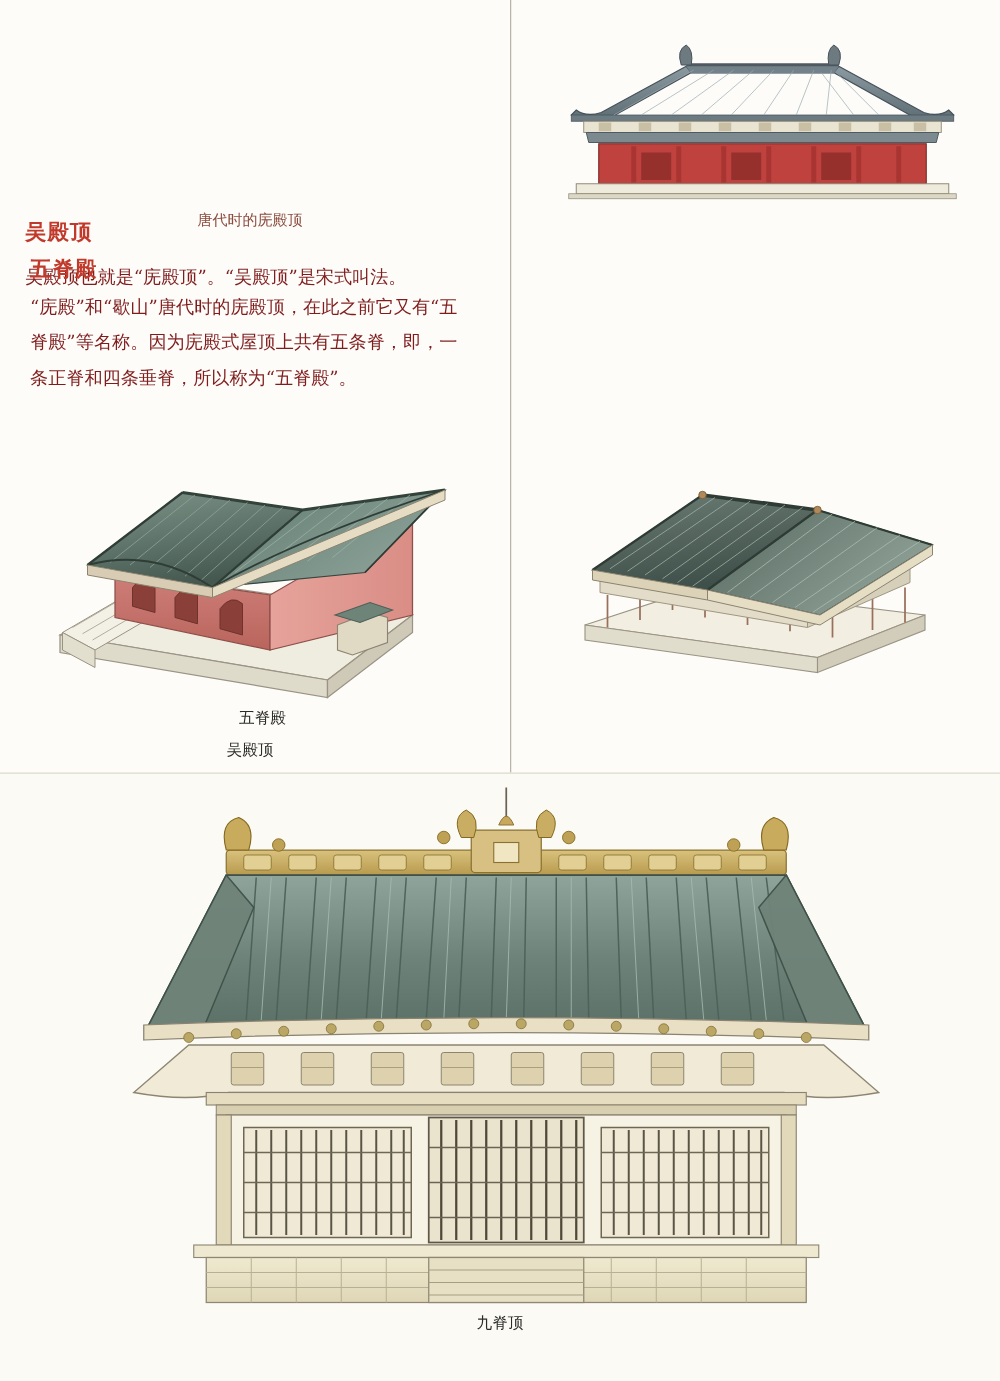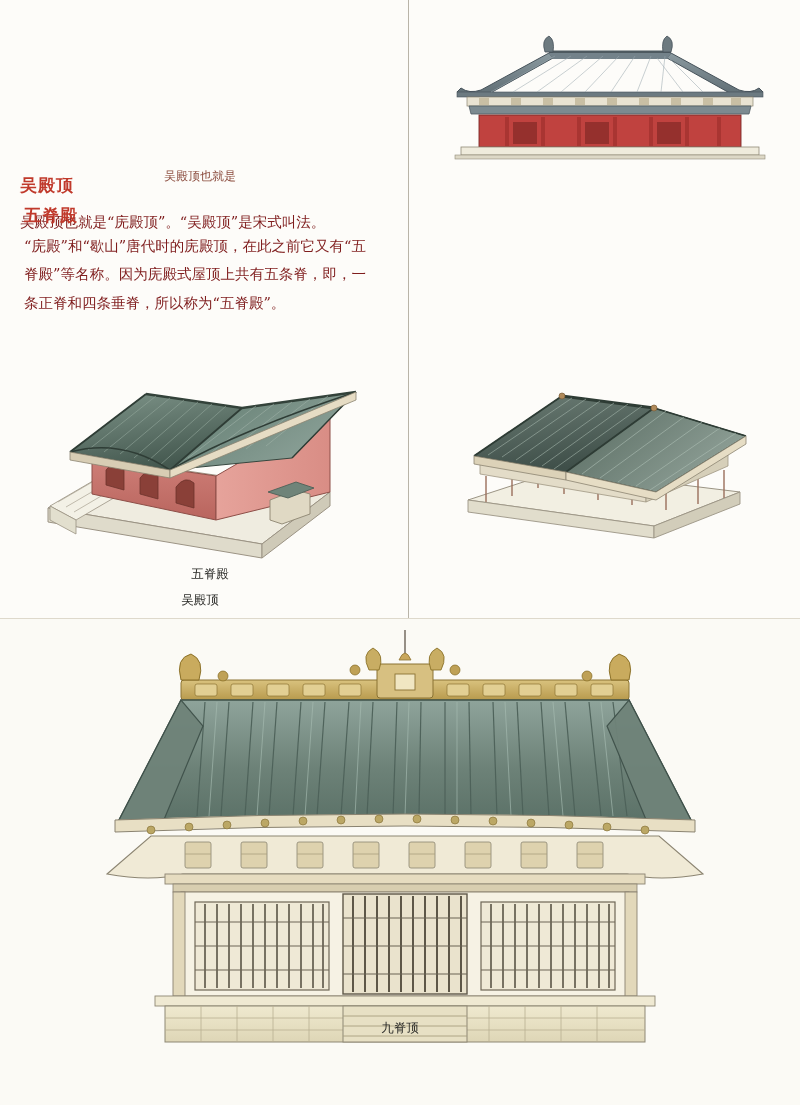--- a/index.html
+++ b/index.html
@@ -50,21 +50,21 @@
     font-size:12px;color:#8a4a3c;text-align:center;
     font-family:"DejaVu Serif", serif;
   }
   #left-heading{position:absolute;left:20px;top:174px;}
   #left-para{position:absolute;left:20px;top:208px;width:366px;}
   #right-heading{position:absolute;left:24px;top:204px;}
   #right-para{position:absolute;left:24px;top:232px;width:342px;}
   #cap-left{position:absolute;left:80px;top:592px;width:240px;}
   #cap-right-top{position:absolute;left:90px;top:168px;width:220px;}
   #cap-right-bottom{position:absolute;left:110px;top:566px;width:200px;}
-  #cap-bottom{position:absolute;left:300px;top:1020px;width:200px;}
+  #cap-bottom{position:absolute;left:300px;top:1050px;width:200px;}
 
   
   .fig{position:absolute;}
   #fig-tang{left:445px;top:18px;width:330px;height:140px;}
   #fig-wudian{left:30px;top:262px;width:350px;height:320px;}
   #fig-wuji{left:440px;top:350px;width:330px;height:205px;}
   #fig-jiuji{left:55px;top:630px;width:700px;height:410px;}
   svg{display:block;overflow:visible;}
 </style>
 </head>
@@ -221,21 +221,21 @@
       <g fill="#8e2d2b" opacity="0.85">
         <rect x="68" y="104" width="24" height="22"></rect>
           <rect x="140" y="104" width="24" height="22"></rect>
         <rect x="212" y="104" width="24" height="22"></rect>
       </g>
 
       <rect x="16" y="129" width="298" height="8" fill="#efebdc" stroke="#918a78" stroke-width="0.8"></rect>
       <rect x="10" y="137" width="310" height="4" fill="#ddd8c6" stroke="#918a78" stroke-width="0.6"></rect>
     </svg>
   </div>
-  <div class="caption-red" id="cap-right-top">吴殿顶也就是</div>
+  <div class="caption-red" id="cap-right-top">唐代时的庑殿顶</div>
 
   <div class="heading" id="right-heading">五脊殿</div>
   <div class="body-text" id="right-para">“庑殿”和“歇山”唐代时的庑殿顶，在此之前它又有“五脊殿”等名称。因为庑殿式屋顶上共有五条脊，即，一条正脊和四条垂脊，所以称为“五脊殿”。</div>
 
   <div class="fig" id="fig-wuji">
     <svg viewBox="0 0 330 205" width="330" height="205" aria-hidden="true">
       <defs>
         <linearGradient id="roofC" x1="0" y1="0" x2="0.3" y2="1">
           <stop offset="0" stop-color="#6b7c74"></stop>
           <stop offset="1" stop-color="#3f4f49"></stop>

